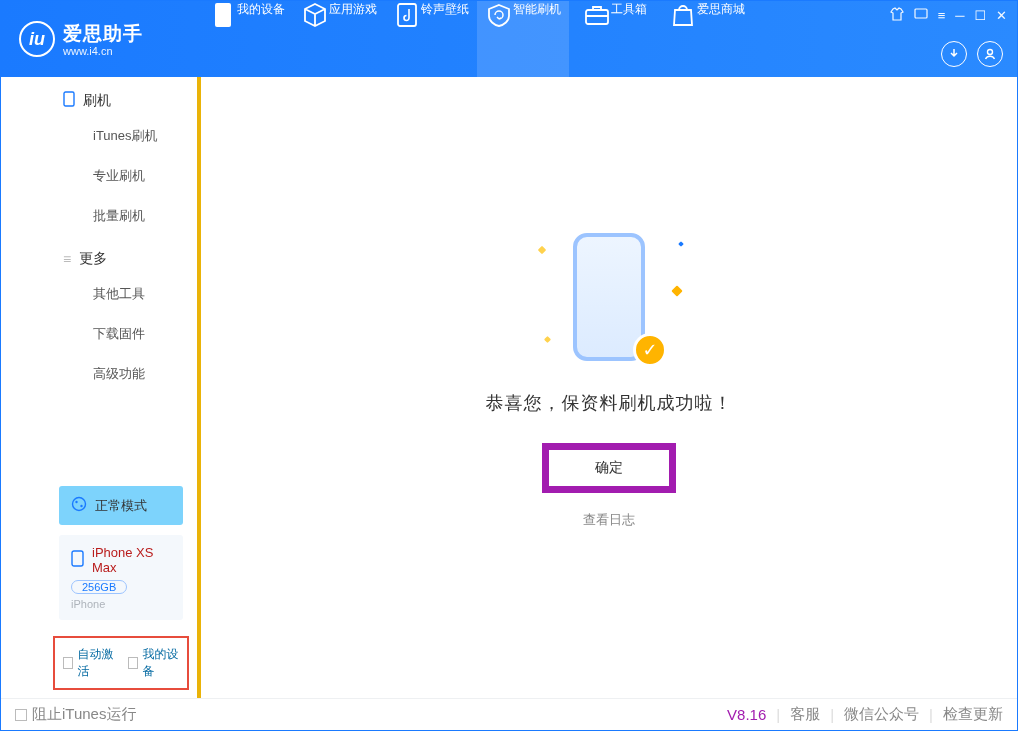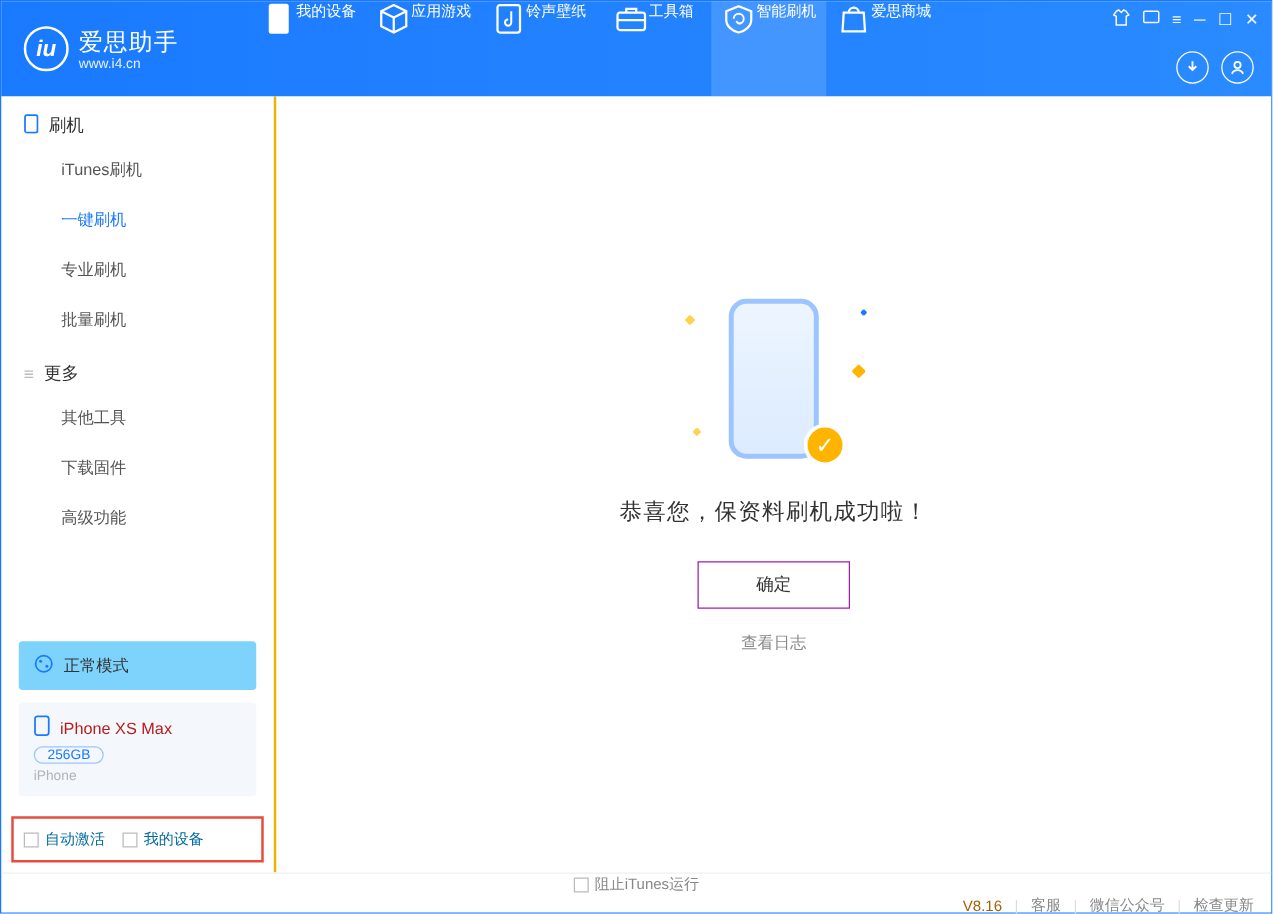--- a/index.html
+++ b/index.html
@@ -4,35 +4,35 @@
 <style>
 * { margin: 0; padding: 0; box-sizing: border-box; }
 body { font-family: "Microsoft YaHei", sans-serif; font-size: 13px; color: #333; background: #fff; }
 .window { width: 1018px; height: 731px; border: 1px solid #1a7aff; display: flex; flex-direction: column; position: relative; }
 
 
 .header { height: 76px; background: linear-gradient(90deg, #1a7aff 0%, #2a8aff 100%); display: flex; align-items: center; position: relative; }
 .logo-block { display: flex; align-items: center; padding: 0 18px; min-width: 200px; }
 .logo-circle { width: 36px; height: 36px; border: 2.5px solid #fff; border-radius: 50%; display: flex; align-items: center; justify-content: center; color: #fff; font-weight: bold; font-size: 18px; font-style: italic; }
 .logo-text { margin-left: 8px; color: #fff; }
-.logo-title { font-size: 19px; font-weight: 400; letter-spacing: 1px; }
+.logo-title { font-size: 19px; font-weight: 700; letter-spacing: 1px; }
 .logo-sub { font-size: 11px; opacity: .9; margin-top: -2px; }
 .nav { display: flex; height: 100%; }
 .nav-item { width: 92px; height: 100%; display: flex; flex-direction: row; justify-content: center; color: #fff; cursor: pointer; position: relative; }
 .nav-item.active { background: rgba(255,255,255,0.15); }
 .nav-icon { width: 28px; height: 28px; display: flex; align-items: center; justify-content: center; margin-bottom: 4px; }
 .nav-label { font-size: 12px; }
 .header-right { position: absolute; right: 10px; top: 6px; display: flex; gap: 10px; align-items: center; }
 .win-ctrl { color: #fff; font-size: 13px; cursor: pointer; opacity: .95; }
 .header-circles { position: absolute; right: 14px; bottom: 10px; display: flex; gap: 10px; }
 .hc { width: 26px; height: 26px; border: 1.5px solid #fff; border-radius: 50%; display: flex; align-items: center; justify-content: center; color: #fff; cursor: pointer; }
 
 
 .body { flex: 1; display: flex; overflow: hidden; }
-.sidebar { width: 220px; border-right: 2px solid #eab308; display: flex; flex-direction: column; }
+.sidebar { width: 200px; border-right: 4px solid #eab308; display: flex; flex-direction: column; padding-left: 44px; }
 .side-section-title { display: flex; align-items: center; gap: 8px; padding: 14px 18px 6px; font-size: 14px; color: #333; font-weight: 500; }
 .side-item { padding: 11px 18px 11px 48px; font-size: 13px; color: #555; cursor: pointer; }
 .side-item.active { color: #1a7aff; }
 .side-spacer { flex: 1; }
 .mode-row { margin: 0 14px 10px; background: #7dd3fc; border-radius: 3px; padding: 10px 12px; font-size: 13px; color: #333; display: flex; align-items: center; gap: 8px; }
 .device-box { margin: 0 14px 12px; background: #f4f8fc; border-radius: 3px; padding: 10px 12px; font-size: 13px; }
 .device-name { color: #b91c1c; font-weight: 500; }
 .storage-badge { display: inline-block; border: 1px solid #9cc4ff; color: #1a7aff; border-radius: 10px; padding: 0 10px; font-size: 11px; margin-top: 5px; }
 .device-type { color: #aeb4bb; font-size: 11px; margin-top: 4px; }
 .option-row { border: 2px solid #e74c3c; margin: 4px 8px 8px; padding: 8px 8px; display: flex; gap: 14px; font-size: 12px; color: #0369a1; }
@@ -43,28 +43,28 @@
 .main { flex: 1; display: flex; flex-direction: column; align-items: center; justify-content: center; position: relative; }
 .illustration { position: relative; width: 200px; height: 140px; display: flex; align-items: center; justify-content: center; margin-bottom: 24px; margin-top: -20px; }
 .phone { width: 72px; height: 128px; border: 4px solid #9cc4ff; border-radius: 14px; background: linear-gradient(#edf5ff, #dcebff); position: relative; }
 .badge { position: absolute; right: 42px; bottom: 0px; width: 34px; height: 34px; background: #ffb400; border: 3px solid #fff; border-radius: 50%; display: flex; align-items: center; justify-content: center; color: #fff; font-size: 18px; }
 .sparkle { position: absolute; width: 6px; height: 6px; background: #ffb400; border-radius: 1px; transform: rotate(45deg); }
 .sparkle.s1 { left: 30px; top: 20px; background: #ffd24d; }
 .sparkle.s2 { right: 28px; top: 60px; width: 8px; height: 8px; }
 .sparkle.s3 { left: 36px; bottom: 25px; background: #ffd24d; width: 5px; height: 5px; }
 .sparkle.s4 { right: 26px; top: 15px; background: #1a7aff; width: 4px; height: 4px; }
 .success-text { font-size: 18px; color: #333; margin-bottom: 28px; letter-spacing: 1px; }
-.ok-button { border: 1px solid #a21caf; background: #fff; padding: 9px 46px; font-size: 14px; color: #333; cursor: pointer; text-align: right; }
+.ok-button { border: 7px solid #a21caf; background: #fff; padding: 9px 46px; font-size: 14px; color: #333; cursor: pointer; text-align: right; }
 .view-log { margin-top: 18px; color: #888; font-size: 13px; cursor: pointer; }
 
 
-.footer { height: 32px; border-top: 1px solid #eef0f2; display: flex; align-items: center; padding: 0 14px; font-size: 12px; color: #888; flex-direction: column; }
+.footer { height: 32px; border-top: 1px solid #eef0f2; display: flex; align-items: center; padding: 0 14px; font-size: 15px; color: #888; }
 .footer-left { display: flex; align-items: center; gap: 6px; }
 .footer-right { margin-left: auto; display: flex; align-items: center; gap: 10px; }
-.ver { color: #a16207; }
+.ver { color: #a21caf; }
 .sep { color: #ddd; }
 .flink { cursor: pointer; }
 
 .mini-icon { display: inline-block; }
 </style>
 </head>
 <body>
 
 <div class="window">
 
@@ -97,37 +97,37 @@
       </div>
       <div class="nav-item">
         <div class="nav-icon">
             <svg width="22" height="26" viewBox="0 0 22 26">
               <rect x="2" y="2" width="18" height="22" rx="2" fill="none" stroke="#fff" stroke-width="1.8"></rect>
               <path d="M13 7 L13 16 A2.5 2.5 0 1 1 10.5 13.5" fill="none" stroke="#fff" stroke-width="1.6"></path>
             </svg>
           </div>
         <div class="nav-label">铃声壁纸</div>
       </div>
+      <div class="nav-item active">
+        <div class="nav-icon">
+            <svg width="26" height="26" viewBox="0 0 26 26">
+              <path d="M13 3 L23 7 L23 14 C23 19 18 23 13 24 C8 23 3 19 3 14 L3 7 Z" fill="none" stroke="#fff" stroke-width="1.8"></path>
+              <path d="M9 13 A4 4 0 1 1 13 17 M13 17 L11 15 M13 17 L15 16" fill="none" stroke="#fff" stroke-width="1.5"></path>
+            </svg>
+          </div>
+        <div class="nav-label">智能刷机</div>
+      </div>
       <div class="nav-item">
         <div class="nav-icon">
             <svg width="26" height="22" viewBox="0 0 26 22">
               <rect x="2" y="6" width="22" height="14" rx="2" fill="none" stroke="#fff" stroke-width="1.8"></rect>
               <path d="M9 6 L9 3 L17 3 L17 6 M2 12 L24 12" stroke="#fff" stroke-width="1.8" fill="none"></path>
             </svg>
           </div>
         <div class="nav-label">工具箱</div>
-      </div>
-      <div class="nav-item active">
-        <div class="nav-icon">
-            <svg width="26" height="26" viewBox="0 0 26 26">
-              <path d="M13 3 L23 7 L23 14 C23 19 18 23 13 24 C8 23 3 19 3 14 L3 7 Z" fill="none" stroke="#fff" stroke-width="1.8"></path>
-              <path d="M9 13 A4 4 0 1 1 13 17 M13 17 L11 15 M13 17 L15 16" fill="none" stroke="#fff" stroke-width="1.5"></path>
-            </svg>
-          </div>
-        <div class="nav-label">智能刷机</div>
       </div>
       <div class="nav-item">
         <div class="nav-icon">
             <svg width="22" height="24" viewBox="0 0 22 24">
               <path d="M3 7 L19 7 L20 22 L2 22 Z M7 7 A4 4 0 0 1 15 7" fill="none" stroke="#fff" stroke-width="1.8"></path>
             </svg>
           </div>
         <div class="nav-label">爱思商城</div>
       </div>
     </div>
@@ -160,21 +160,20 @@
 
   <div class="body">
     <div class="sidebar">
       <div class="side-section-title">
         <span class="mini-icon"><svg width="12" height="16" viewBox="0 0 12 16">
               <rect x="1" y="1" width="10" height="14" rx="1.5" fill="none" stroke="#1a7aff" stroke-width="1.4"></rect>
             </svg></span>
         <span>刷机</span>
       </div>
       <div class="side-item">iTunes刷机</div>
-      <div class="side-item active">一键刷机</div>
       <div class="side-item">专业刷机</div>
       <div class="side-item">批量刷机</div>
 
       <div class="side-section-title">
         <span class="mini-icon" style="color:#bbb">≡</span>
         <span>更多</span>
       </div>
       <div class="side-item">其他工具</div>
       <div class="side-item">下载固件</div>
       <div class="side-item">高级功能</div>

